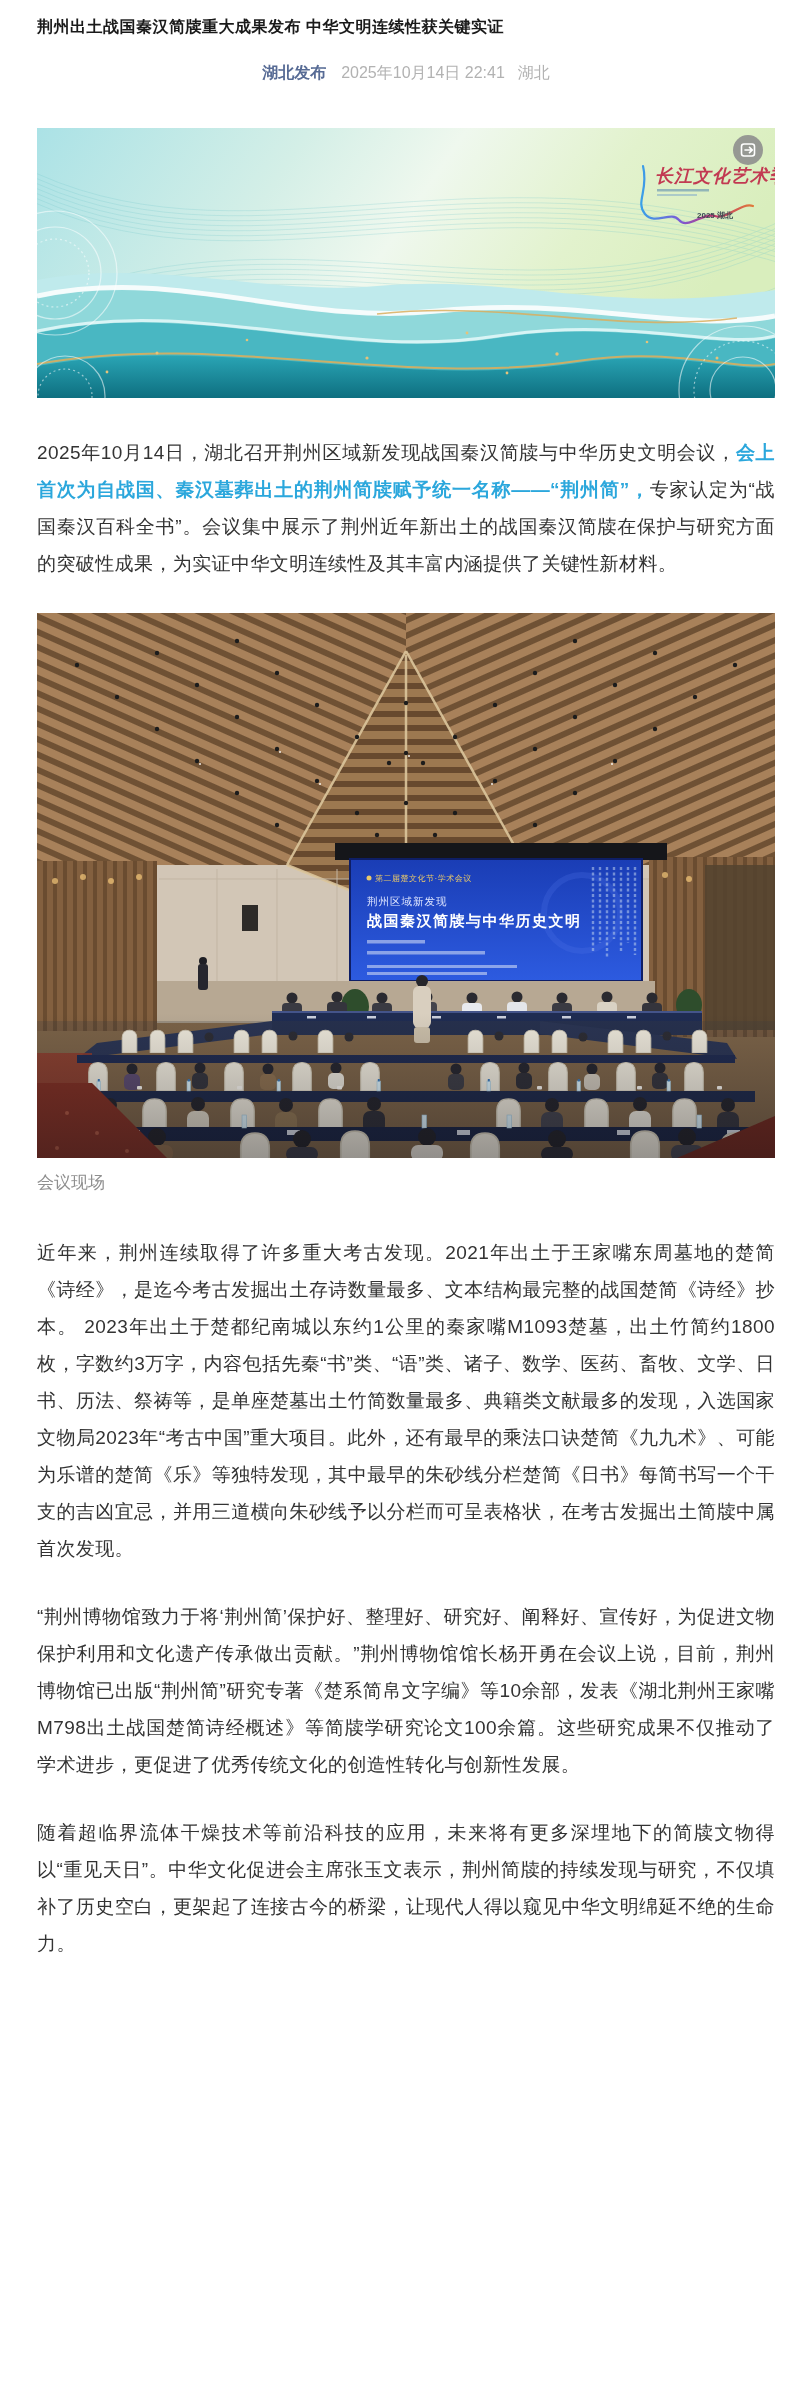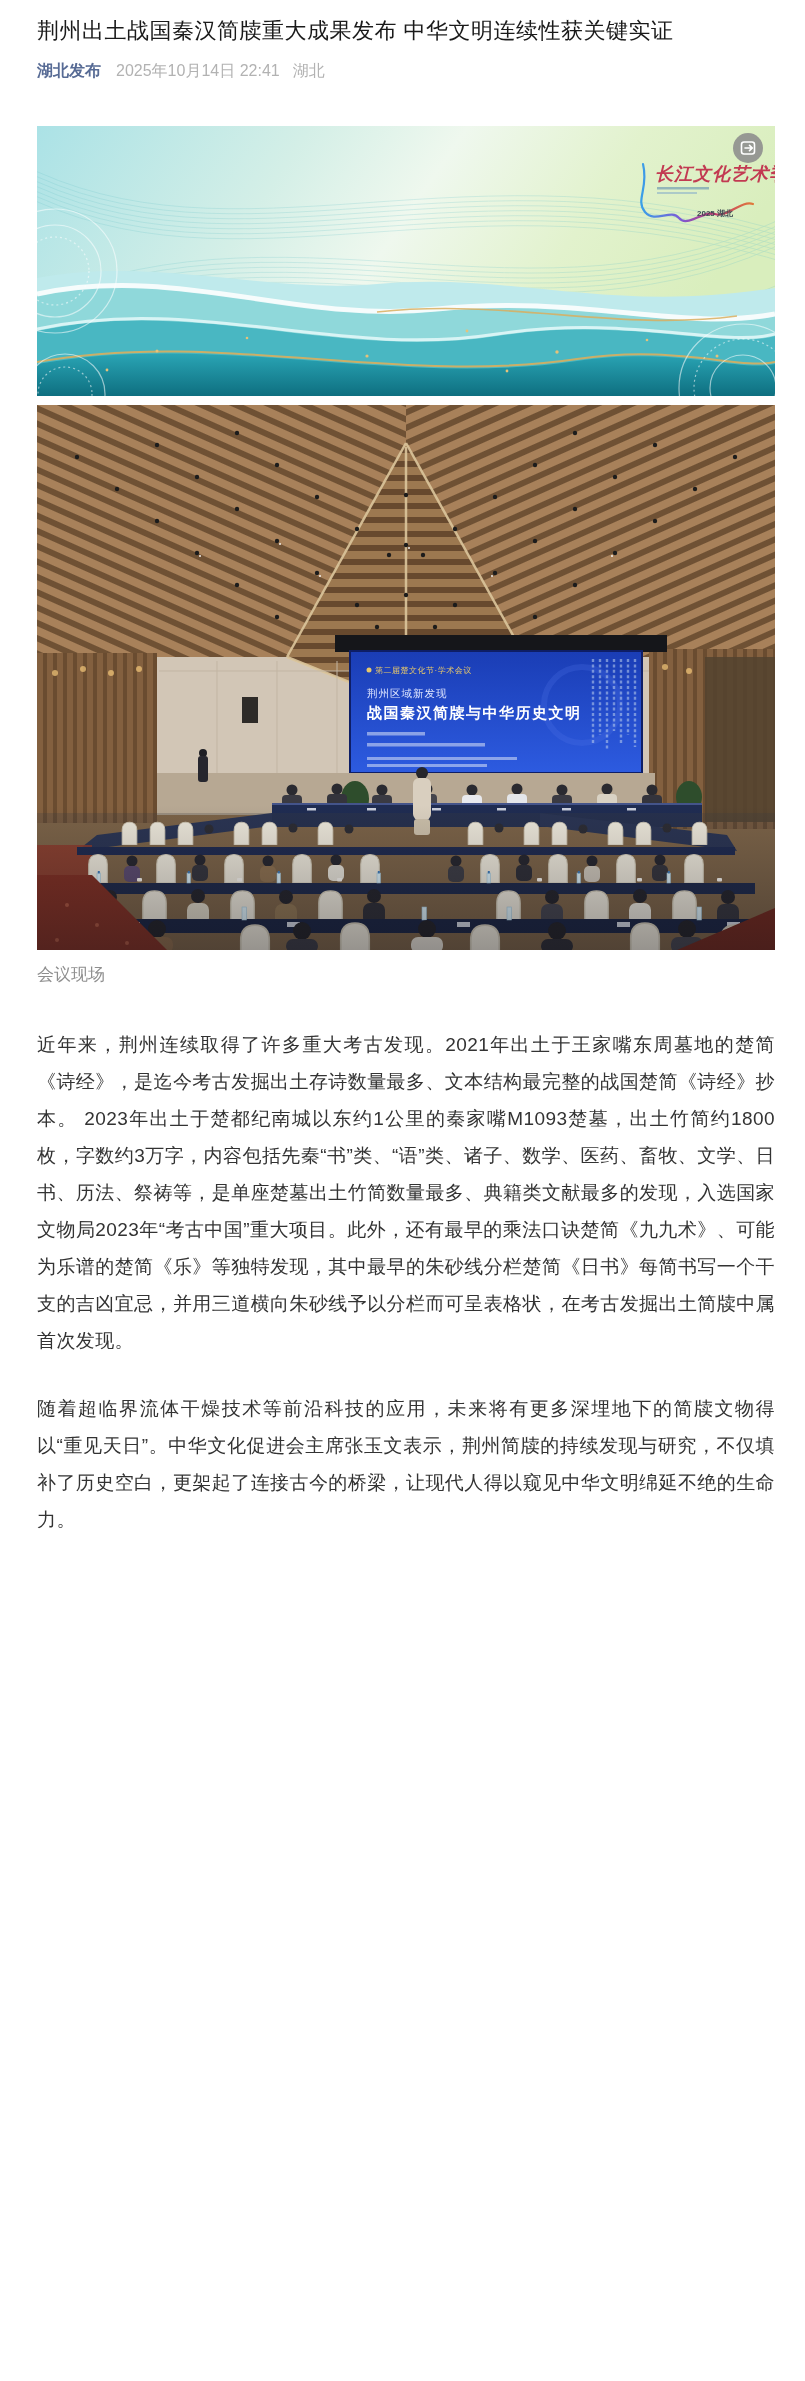--- a/index.html
+++ b/index.html
@@ -1,20 +1,20 @@
 <!DOCTYPE html>
 <html style="--account-link: #576b95; --meta-gray: #b2b2b2; --body-text: #333333; --highlight-blue: #2ba7dc; --caption-gray: #8f8f8f; --screen-blue: #1e44c8; --banner-teal: #49b7c2;"><head>
 <meta charset="utf-8">
 <style>
   html,body{margin:0;padding:0;background:#ffffff;}
   .page{width:805px;box-sizing:border-box;padding:16px 30px 20px 37px;
         font-family:"Liberation Sans",sans-serif;background:#fff;}
-  h1.title{font-size:22px;line-height:1.4;color:#1a1a1a;margin:0 0 14px;
-           font-weight:400;letter-spacing:.5px;}
-  .meta{font-size:16px;color:var(--meta-gray,#b2b2b2);margin:0 0 44px;}
+  h1.title{font-size:16px;line-height:1.4;color:#1a1a1a;margin:0 0 25px;
+           font-weight:700;letter-spacing:.5px;}
+  .meta{font-size:16px;color:var(--meta-gray,#b2b2b2);margin:0 0 44px;text-align:center;}
   .meta .account{color:var(--account-link,#576b95);font-weight:600;margin-right:15px;cursor:pointer;}
   .meta .dt{margin-right:13px;}
   .banner-wrap{width:738px;height:270px;overflow:hidden;}
   .photo-wrap{width:738px;height:545px;overflow:hidden;margin-top:9px;}
   svg{display:block;}
   p.para{font-size:19px;line-height:37px;color:var(--body-text,#333);
          letter-spacing:.4px;text-align:justify;margin:0 0 31px;}
   .intro-paras{margin-top:36px;}
   .body-paras{margin-top:40px;}
   .caption{font-size:17px;color:var(--caption-gray,#8f8f8f);margin:13px 0 0;}
@@ -111,20 +111,23 @@
         <text x="100" y="66" font-size="8" fill="#3d4a52" font-weight="700">2025 湖北</text>
       </g>
       <g transform="translate(711,22)">
         <circle r="15" fill="#8c8c8c" opacity="0.88"></circle>
         <rect x="-6.5" y="-6" width="13" height="12" rx="2.5" fill="none" stroke="#ffffff" stroke-width="1.6"></rect>
         <path d="M-3,0 L4,0 M1.5,-2.6 L4.4,0 L1.5,2.6" fill="none" stroke="#ffffff" stroke-width="1.6" stroke-linecap="round" stroke-linejoin="round"></path>
       </g>
     </svg>
   </div>
 
+  <div class="intro-paras">
+      <p class="para"><span>2025年10月14日，湖北召开荆州区域新发现战国秦汉简牍与中华历史文明会议，</span><span class="hl">会上首次为自战国、秦汉墓葬出土的荆州简牍赋予统一名称——“荆州简”，</span><span>专家认定为“战国秦汉百科全书”。会议集中展示了荆州近年新出土的战国秦汉简牍在保护与研究方面的突破性成果，为实证中华文明连续性及其丰富内涵提供了关键性新材料。</span></p>
+    </div>
 
   <div class="photo-wrap">
     <svg width="738" height="545" viewBox="0 0 738 545" xmlns="http://www.w3.org/2000/svg">
       <defs>
         <pattern id="slatL" width="14" height="14" patternUnits="userSpaceOnUse" patternTransform="rotate(24)">
           <rect width="14" height="14" fill="#a8815a"></rect>
             <rect width="14" height="6" fill="#6f5134"></rect>
         </pattern>
         <pattern id="slatR" width="14" height="14" patternUnits="userSpaceOnUse" patternTransform="rotate(-24)">
           <rect width="14" height="14" fill="#a8815a"></rect>
@@ -477,16 +480,17 @@
         <polygon points="640,545 738,503 738,545" fill="#6e281e"></polygon>
         <rect x="0" y="400" width="738" height="145" fill="url(#dimG)"></rect>
       </g>
     </svg>
   </div>
 
   <div class="caption">会议现场</div>
 
   <div class="body-paras">
       <p class="para"><span>近年来，荆州连续取得了许多重大考古发现。2021年出土于王家嘴东周墓地的楚简《诗经》，是迄今考古发掘出土存诗数量最多、文本结构最完整的战国楚简《诗经》抄本。 2023年出土于楚都纪南城以东约1公里的秦家嘴M1093楚墓，出土竹简约1800枚，字数约3万字，内容包括先秦“书”类、“语”类、诸子、数学、医药、畜牧、文学、日书、历法、祭祷等，是单座楚墓出土竹简数量最多、典籍类文献最多的发现，入选国家文物局2023年“考古中国”重大项目。此外，还有最早的乘法口诀楚简《九九术》、可能为乐谱的楚简《乐》等独特发现，其中最早的朱砂线分栏楚简《日书》每简书写一个干支的吉凶宜忌，并用三道横向朱砂线予以分栏而可呈表格状，在考古发掘出土简牍中属首次发现。</span></p>
+      <p class="para"><span>“荆州博物馆致力于将‘荆州简’保护好、整理好、研究好、阐释好、宣传好，为促进文物保护利用和文化遗产传承做出贡献。”荆州博物馆馆长杨开勇在会议上说，目前，荆州博物馆已出版“荆州简”研究专著《楚系简帛文字编》等10余部，发表《湖北荆州王家嘴M798出土战国楚简诗经概述》等简牍学研究论文100余篇。这些研究成果不仅推动了学术进步，更促进了优秀传统文化的创造性转化与创新性发展。</span></p>
       <p class="para"><span>随着超临界流体干燥技术等前沿科技的应用，未来将有更多深埋地下的简牍文物得以“重见天日”。中华文化促进会主席张玉文表示，荆州简牍的持续发现与研究，不仅填补了历史空白，更架起了连接古今的桥梁，让现代人得以窥见中华文明绵延不绝的生命力。</span></p>
     </div>
 
 </div>
 
 </body></html>

